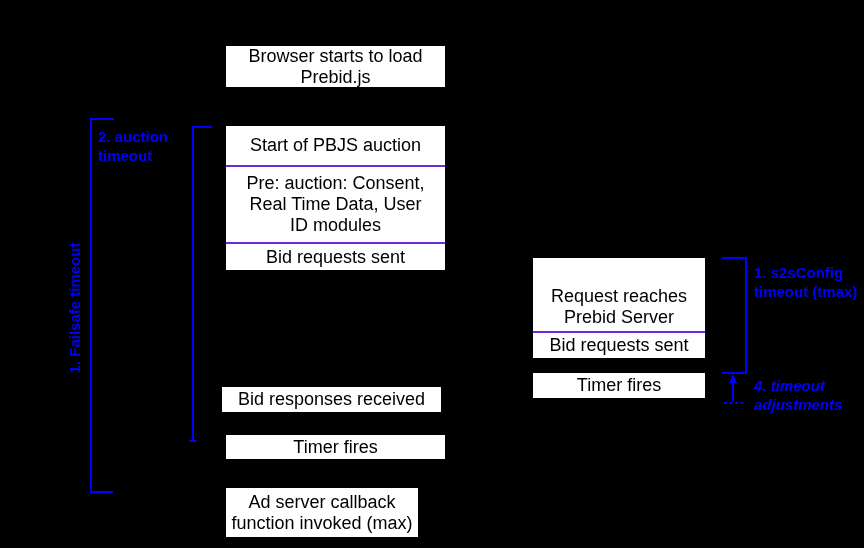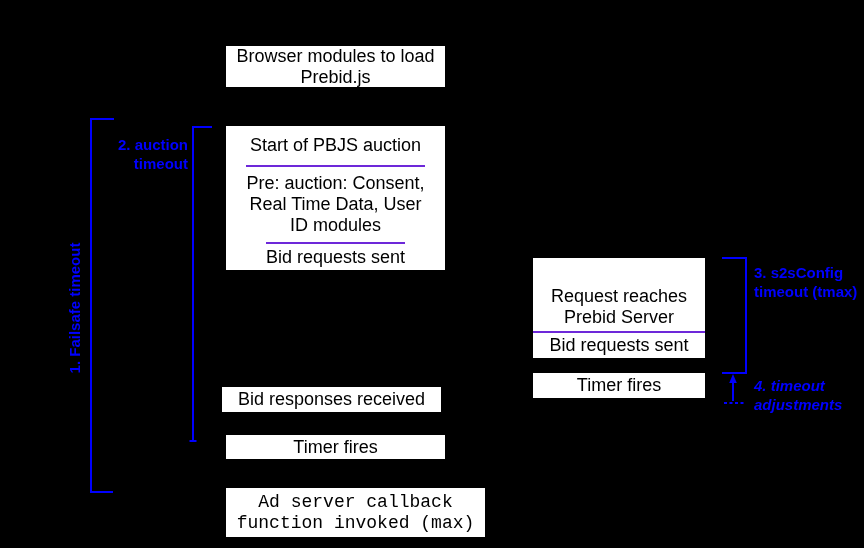--- a/index.html
+++ b/index.html
@@ -64,49 +64,48 @@
     color: #0000ff;
     font-weight: bold;
     font-size: 15px;
     line-height: 19px;
     white-space: pre-line;
   }
   .label-auction {
     left: 98px;
     top: 127px;
     width: 90px;
-    text-align: right;
-    margin-top: 8px;
+    text-align: left;
   }
   .label-failsafe {
     left: -4px;
     top: 297px;
     width: 160px;
     height: 22px;
     text-align: center;
     transform: rotate(-90deg);
   }
   .label-s2s {
     left: 754px;
     top: 263px;
   }
   .label-adjustments {
     left: 754px;
     top: 376px;
     font-style: italic;
   }
   
   .box-browser-load   { left: 226px; top: 46px;  width: 219px; height: 41px; }
-  .stack-auction      { left: 226px; top: 126px; width: 219px; align-items: center; }
+  .stack-auction      { left: 226px; top: 126px; width: 219px; }
   .cell-start-auction { height: 39px; }
   .cell-pre-auction   { height: 77px; }
   .cell-bid-requests  { height: 28px; }
   .box-bid-responses  { left: 222px; top: 387px; width: 219px; height: 25px; }
   .box-timer-left     { left: 226px; top: 435px; width: 219px; height: 24px; }
-  .box-ad-server      { left: 226px; top: 488px; width: 259px; height: 49px; font-family: Liberation Mono, monospace; }
+  .box-ad-server      { left: 226px; top: 488px; width: 192px; height: 49px; }
   
   .stack-server       { left: 533px; top: 258px; width: 172px; }
   .cell-request-reaches { height: 49px; margin-top: 24px; }
   .cell-bid-requests-server { height: 27px; }
   .box-timer-right    { left: 533px; top: 373px; width: 172px; height: 25px; }
 </style>
 </head>
 <body>
 
 <div class="canvas">
@@ -114,21 +113,21 @@
   <svg class="overlay" viewBox="0 0 864 548">
     <path d="M 114,119 H 91 V 492 H 113"></path>
     <path d="M 212,127 H 193 V 441"></path>
     <path d="M 189.5,441 H 196.5"></path>
     <path d="M 722,258 H 746 V 373 H 722"></path>
     <line class="dashed" x1="724" y1="403" x2="746" y2="403"></line>
     <line x1="733" y1="401" x2="733" y2="379"></line>
     <polygon points="733,374 729.2,383 736.8,383"></polygon>
   </svg>
 
-  <div class="box box-browser-load">Browser modules to load
+  <div class="box box-browser-load">Browser starts to load
 Prebid.js</div>
 
   <div class="stack stack-auction">
     <div class="cell cell-start-auction">Start of PBJS auction</div>
     <div class="cell cell-pre-auction">Pre: auction: Consent,
 Real Time Data, User
 ID modules</div>
     <div class="cell cell-bid-requests">Bid requests sent</div>
   </div>
 
@@ -145,19 +144,19 @@
     <div class="cell cell-bid-requests-server">Bid requests sent</div>
   </div>
 
   <div class="box box-timer-right">Timer fires</div>
 
   <div class="blue-label label-failsafe">1. Failsafe timeout</div>
 
   <div class="blue-label label-auction">2. auction
 timeout</div>
 
-  <div class="blue-label label-s2s">3. s2sConfig
+  <div class="blue-label label-s2s">1. s2sConfig
 timeout (tmax)</div>
 
   <div class="blue-label label-adjustments">4. timeout
 adjustments</div>
 
 </div>
 
 </body></html>

